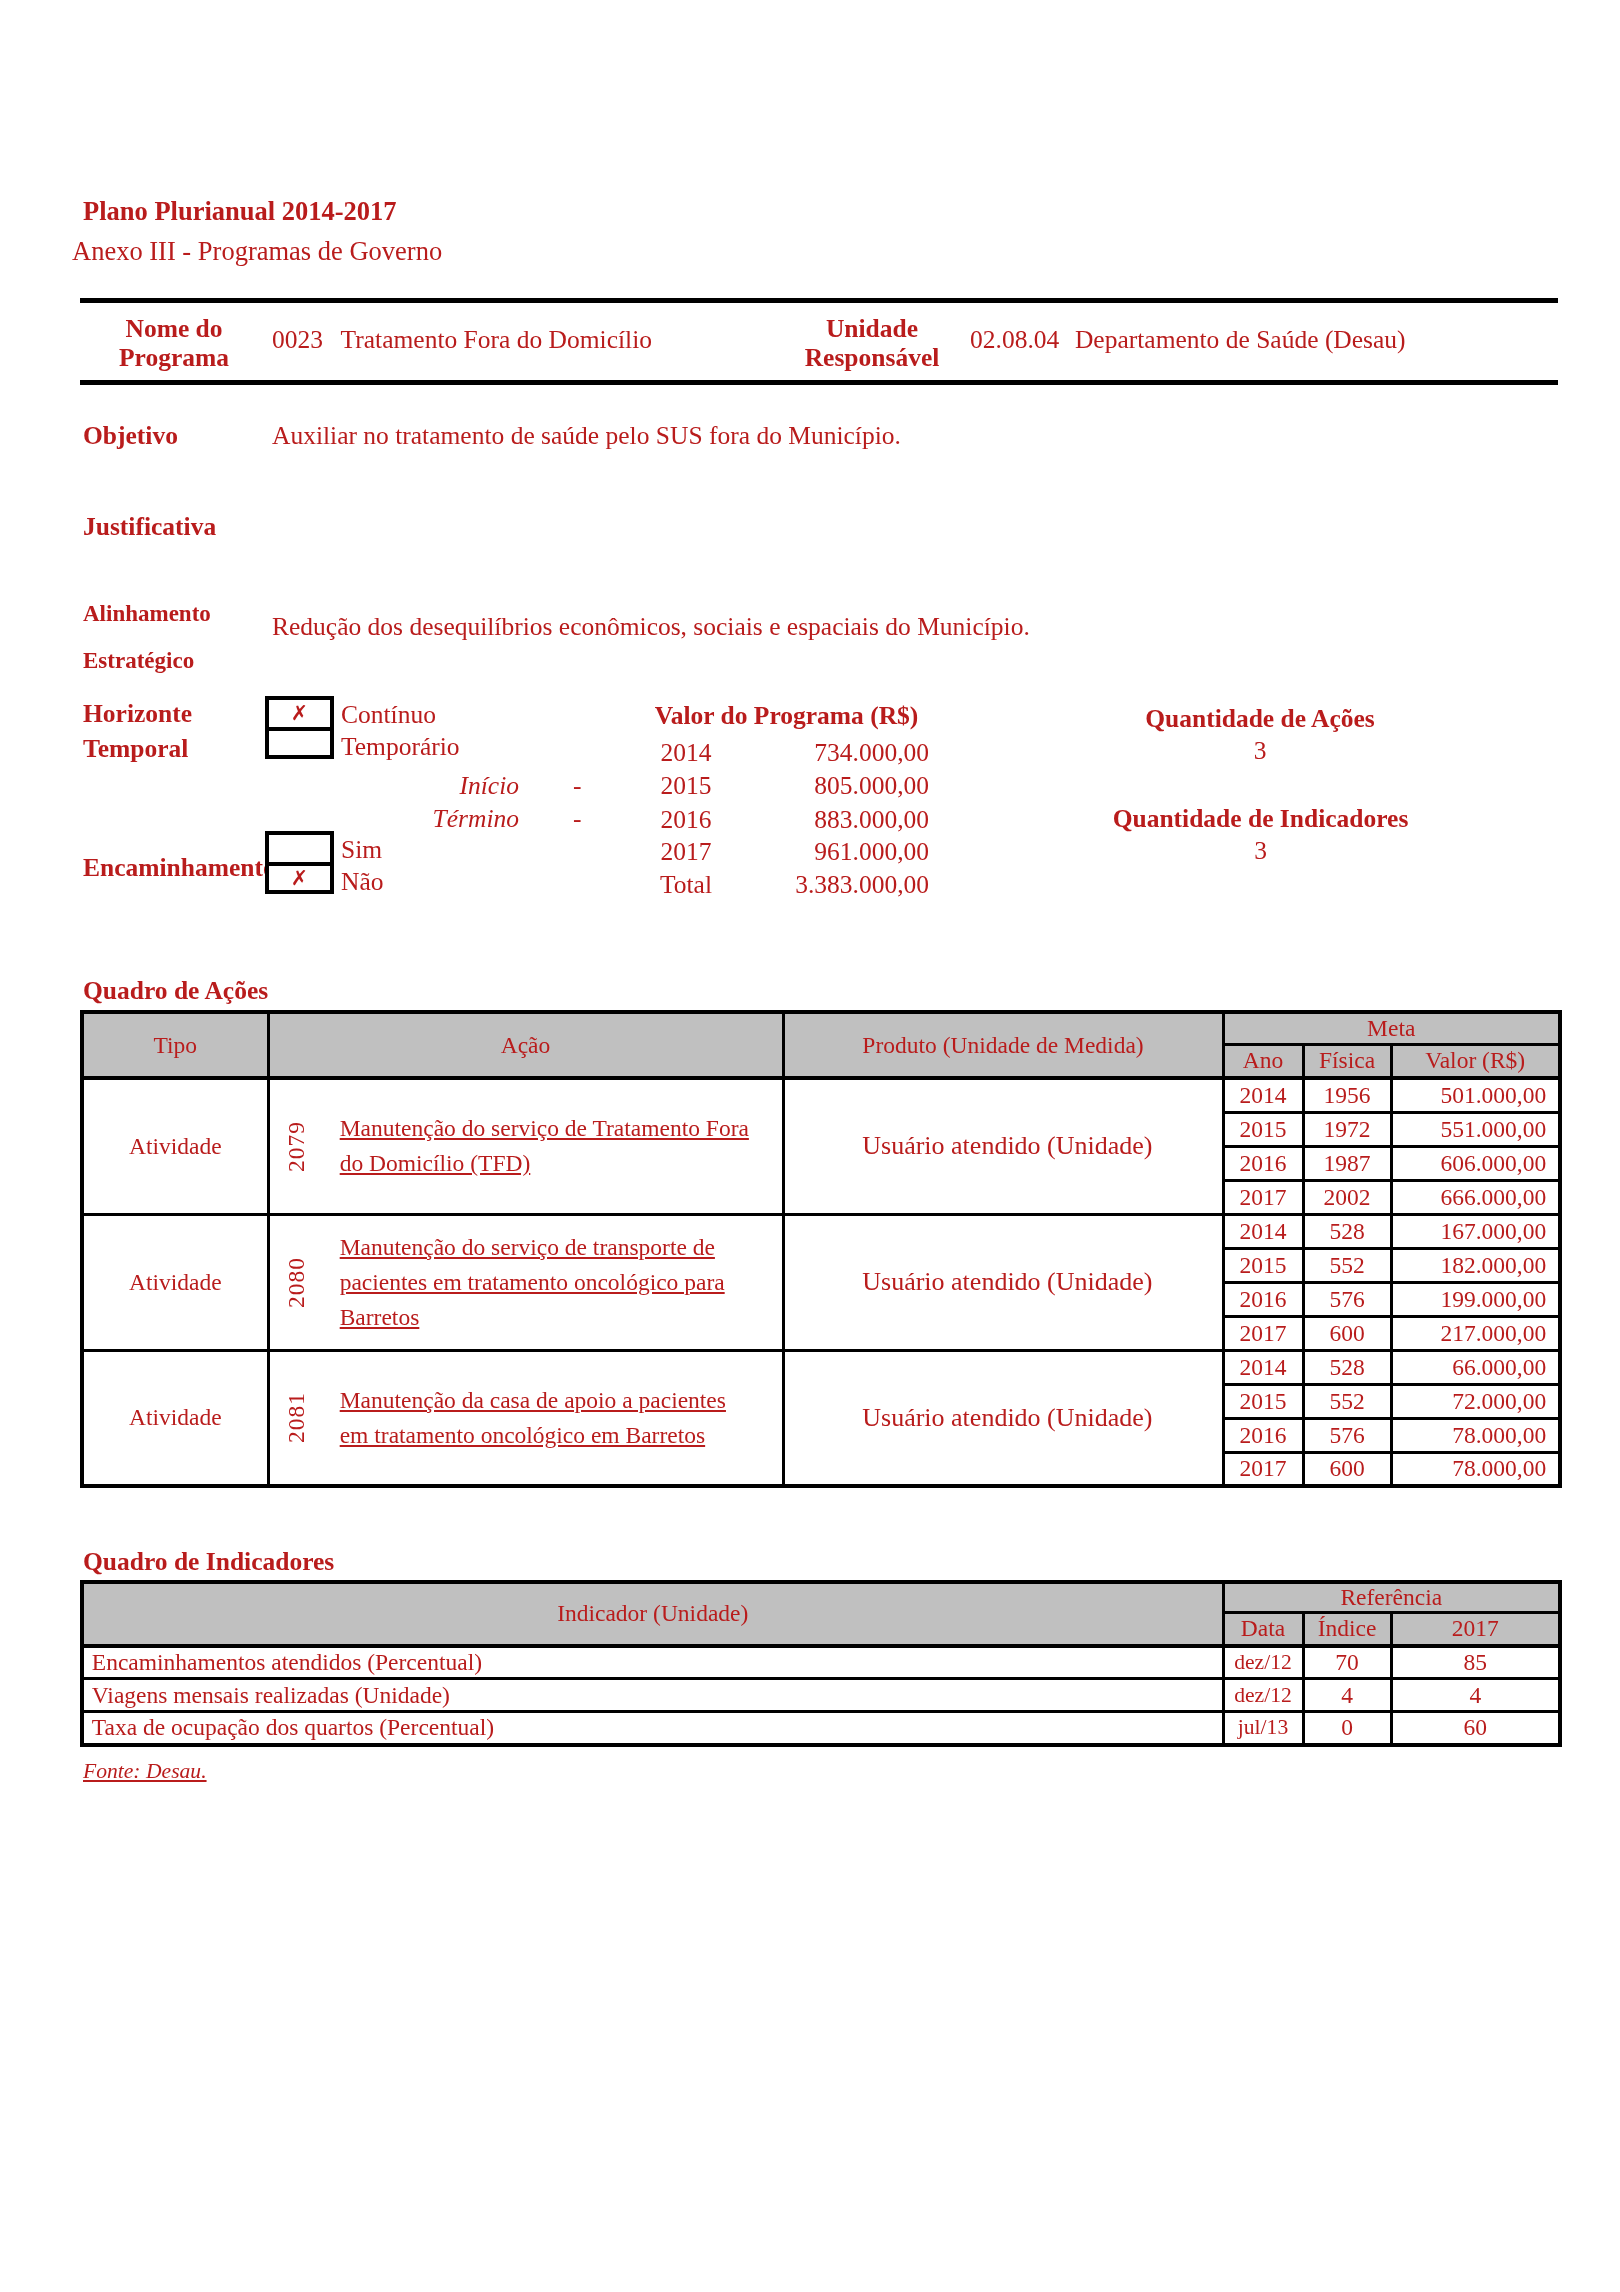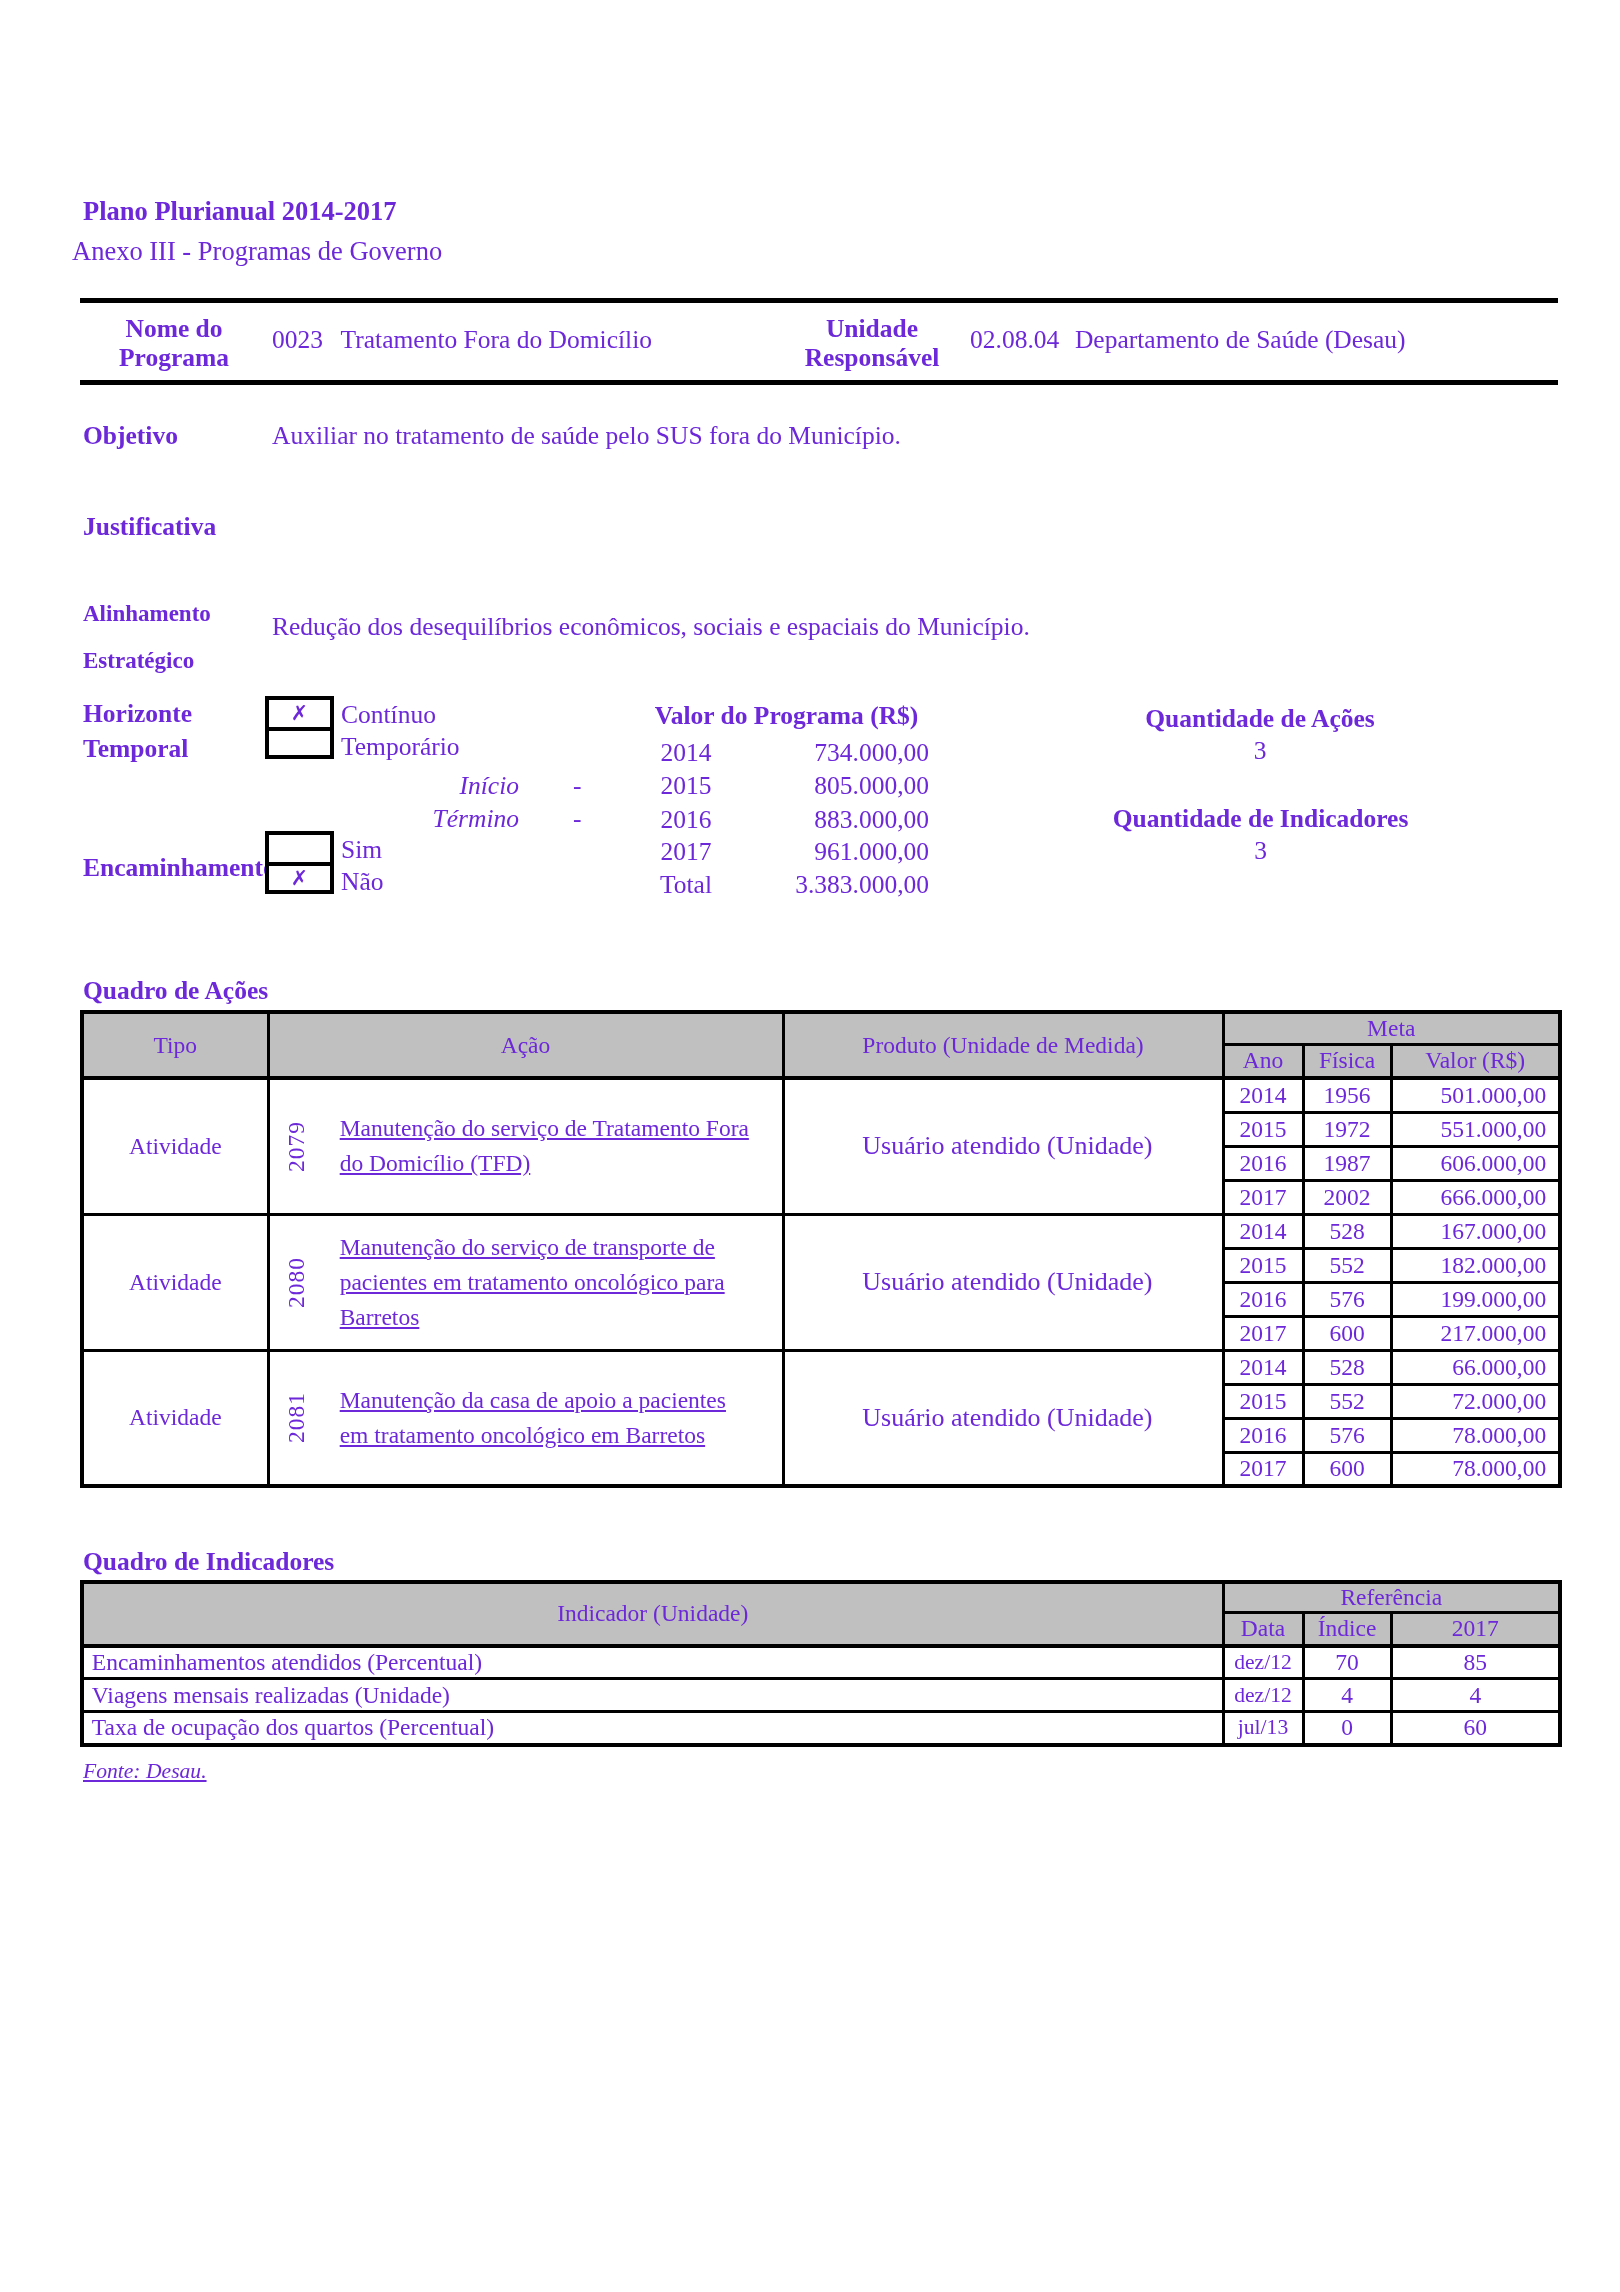--- a/index.html
+++ b/index.html
@@ -2,21 +2,21 @@
 <html><head>
 <meta charset="utf-8">
 <style>
   * { margin:0; padding:0; box-sizing:border-box; }
   html,body { background:#ffffff; }
   .page {
     position:relative;
     width:1620px; height:2293px;
     background:#ffffff;
     font-family:"Liberation Serif","DejaVu Serif",serif;
-    color:#6d28d9;
+    color:#b91c1c;
     overflow:hidden;
   }
   .abs { position:absolute; }
   .b   { font-weight:bold; }
   .i   { font-style:italic; }
   .t26 { font-size:25.5px; line-height:29px; }
   .t27 { font-size:26.5px; line-height:30px; }
   .t22 { font-size:21.6px; line-height:25.5px; }
   .ctr { text-align:center; }
   .rgt { text-align:right; }

